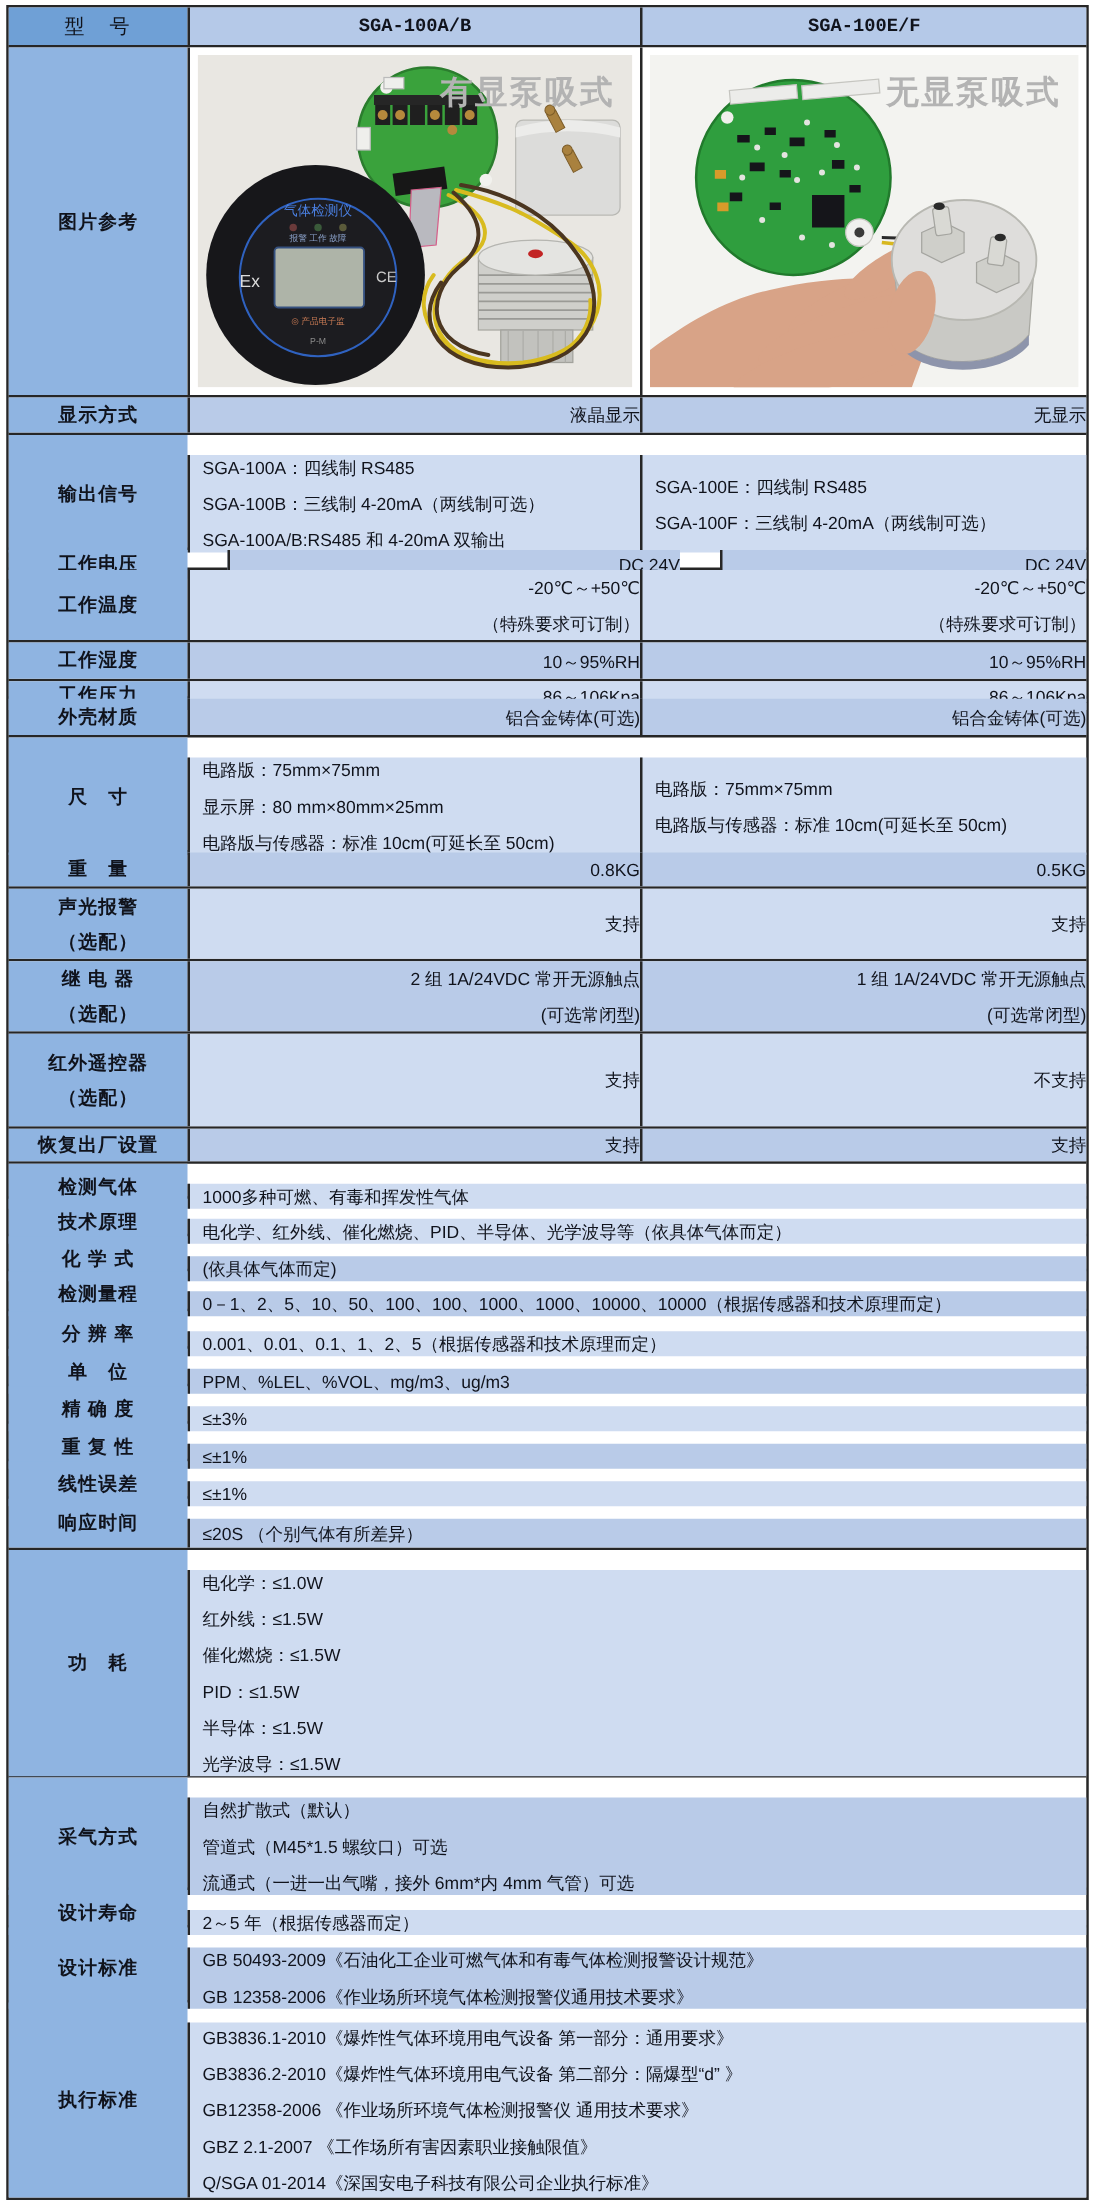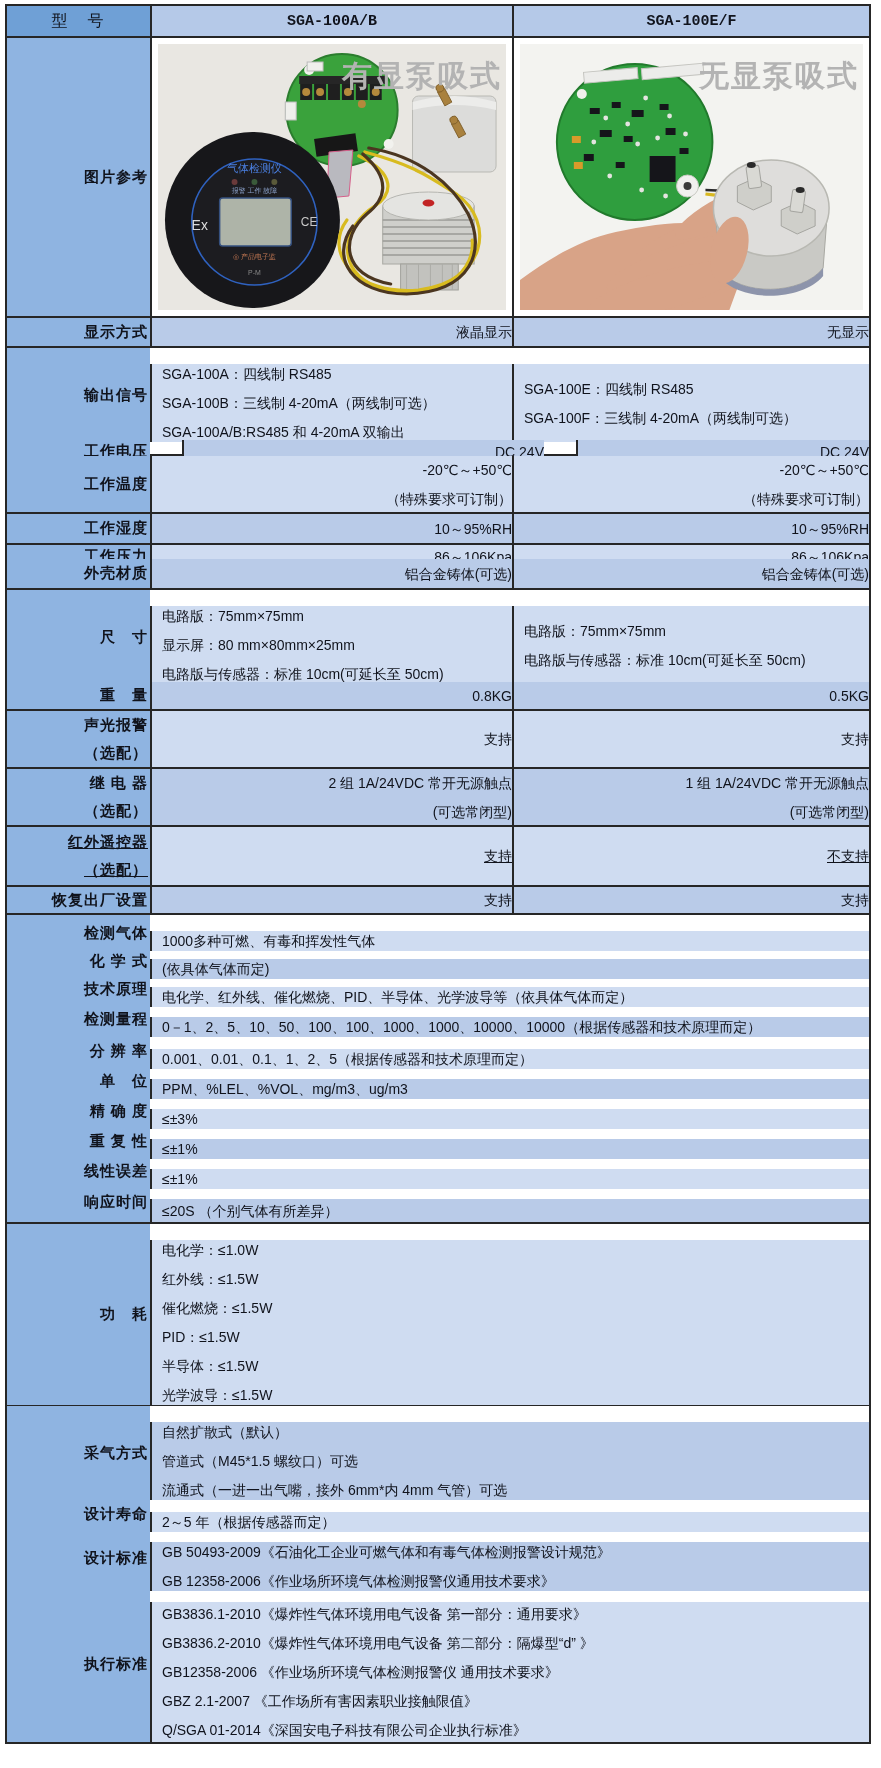--- a/index.html
+++ b/index.html
@@ -14,40 +14,40 @@
   }
   *{box-sizing:border-box;margin:0;padding:0;}
   html,body{width:881px;height:1768px;background:#ffffff;overflow:hidden;
     font-family:"Liberation Sans","DejaVu Sans",sans-serif;color:var(--c-text);}
   .spec-table{position:absolute;left:5px;top:4px;width:866px;border:2px solid var(--c-border);background:#fff;}
   .row{display:grid;grid-template-columns:143px 362px 1fr;border-bottom:2px solid var(--c-border);}
   .row:last-child{border-bottom:none;}
   .row.span{grid-template-columns:143px 1fr;}
   .cell{display:flex;flex-direction:column;justify-content:center;min-width:0;}
   .cell + .cell{border-left:2px solid var(--c-border);}
-  .cell.label{background:var(--c-label);align-items:flex-end;text-align:center;
+  .cell.label{background:var(--c-label);align-items:center;text-align:center;
     font-weight:bold;font-size:15px;letter-spacing:1px;row-gap:9px;padding:2px;}
   .cell.value{font-size:14px;row-gap:9px;}
   .cell.value .line{line-height:20px;white-space:nowrap;}
   .cell.center{align-items:flex-end;text-align:center;}
   .cell.left{align-items:flex-start;text-align:right;padding-left:10px;padding-right:4px;margin-top:16px;}
   .shade-dark .cell.value{background:var(--c-row-dark);}
   .shade-light .cell.value{background:var(--c-row-light);}
   
   .header-row{height:32px;}
   .header-row .cell{align-items:center;justify-content:center;text-align:center;}
   .header-row .hl{background:var(--c-header-label);font-weight:normal;font-size:16px;letter-spacing:2px;}
   .header-row .hv{background:var(--c-header-value);font-weight:bold;font-size:15px;
     font-family:"Liberation Mono","DejaVu Sans Mono",monospace;}
   
   .photo-row{height:280px;}
   .photo-cell{background:#ffffff;align-items:center;justify-content:center;padding:6px;}
   .photo-frame{position:relative;width:100%;height:100%;overflow:hidden;}
   .photo-frame svg{display:block;width:100%;height:100%;}
-  .watermark{position:absolute;top:12px;right:4px;font-size:30px;letter-spacing:2px;
+  .watermark{position:absolute;top:12px;right:14px;font-size:26px;letter-spacing:2px;
     color:var(--c-watermark);font-weight:bold;}
 </style>
 </head>
 <body>
 
 <div class="spec-table">
 
   <div class="row header-row">
     <div class="cell hl">
       <span>型　号</span>
@@ -359,21 +359,21 @@
       </div>
       <div class="cell value center">
         <div class="line">2 组 1A/24VDC 常开无源触点</div>
         <div class="line">(可选常闭型)</div>
       </div>
       <div class="cell value center">
         <div class="line">1 组 1A/24VDC 常开无源触点</div>
         <div class="line">(可选常闭型)</div>
       </div>
     </div>
-    <div class="row shade-light" style="height: 60px; text-decoration: underline;">
+    <div class="row shade-light" style="height: 76px;">
       <div class="cell label">
         <div class="line">红外遥控器</div>
         <div class="line">（选配）</div>
       </div>
       <div class="cell value center">
         <div class="line">支持</div>
       </div>
       <div class="cell value center">
         <div class="line">不支持</div>
       </div>
@@ -390,34 +390,34 @@
       </div>
     </div>
     <div class="row span shade-light" style="height: 28px;">
       <div class="cell label">
         <div class="line">检测气体</div>
       </div>
       <div class="cell value left">
         <div class="line">1000多种可燃、有毒和挥发性气体</div>
       </div>
     </div>
+    <div class="row span shade-light" style="height: 30px;">
+      <div class="cell label">
+        <div class="line">技术原理</div>
+      </div>
+      <div class="cell value left">
+        <div class="line">电化学、红外线、催化燃烧、PID、半导体、光学波导等（依具体气体而定）</div>
+      </div>
+    </div>
     <div class="row span shade-dark" style="height: 28px;">
       <div class="cell label">
         <div class="line">化 学 式</div>
       </div>
       <div class="cell value left">
         <div class="line">(依具体气体而定)</div>
-      </div>
-    </div>
-    <div class="row span shade-light" style="height: 30px;">
-      <div class="cell label">
-        <div class="line">技术原理</div>
-      </div>
-      <div class="cell value left">
-        <div class="line">电化学、红外线、催化燃烧、PID、半导体、光学波导等（依具体气体而定）</div>
       </div>
     </div>
     <div class="row span shade-dark" style="height: 32px;">
       <div class="cell label">
         <div class="line">检测量程</div>
       </div>
       <div class="cell value left">
         <div class="line">0－1、2、5、10、50、100、100、1000、1000、10000、10000（根据传感器和技术原理而定）</div>
       </div>
     </div>

